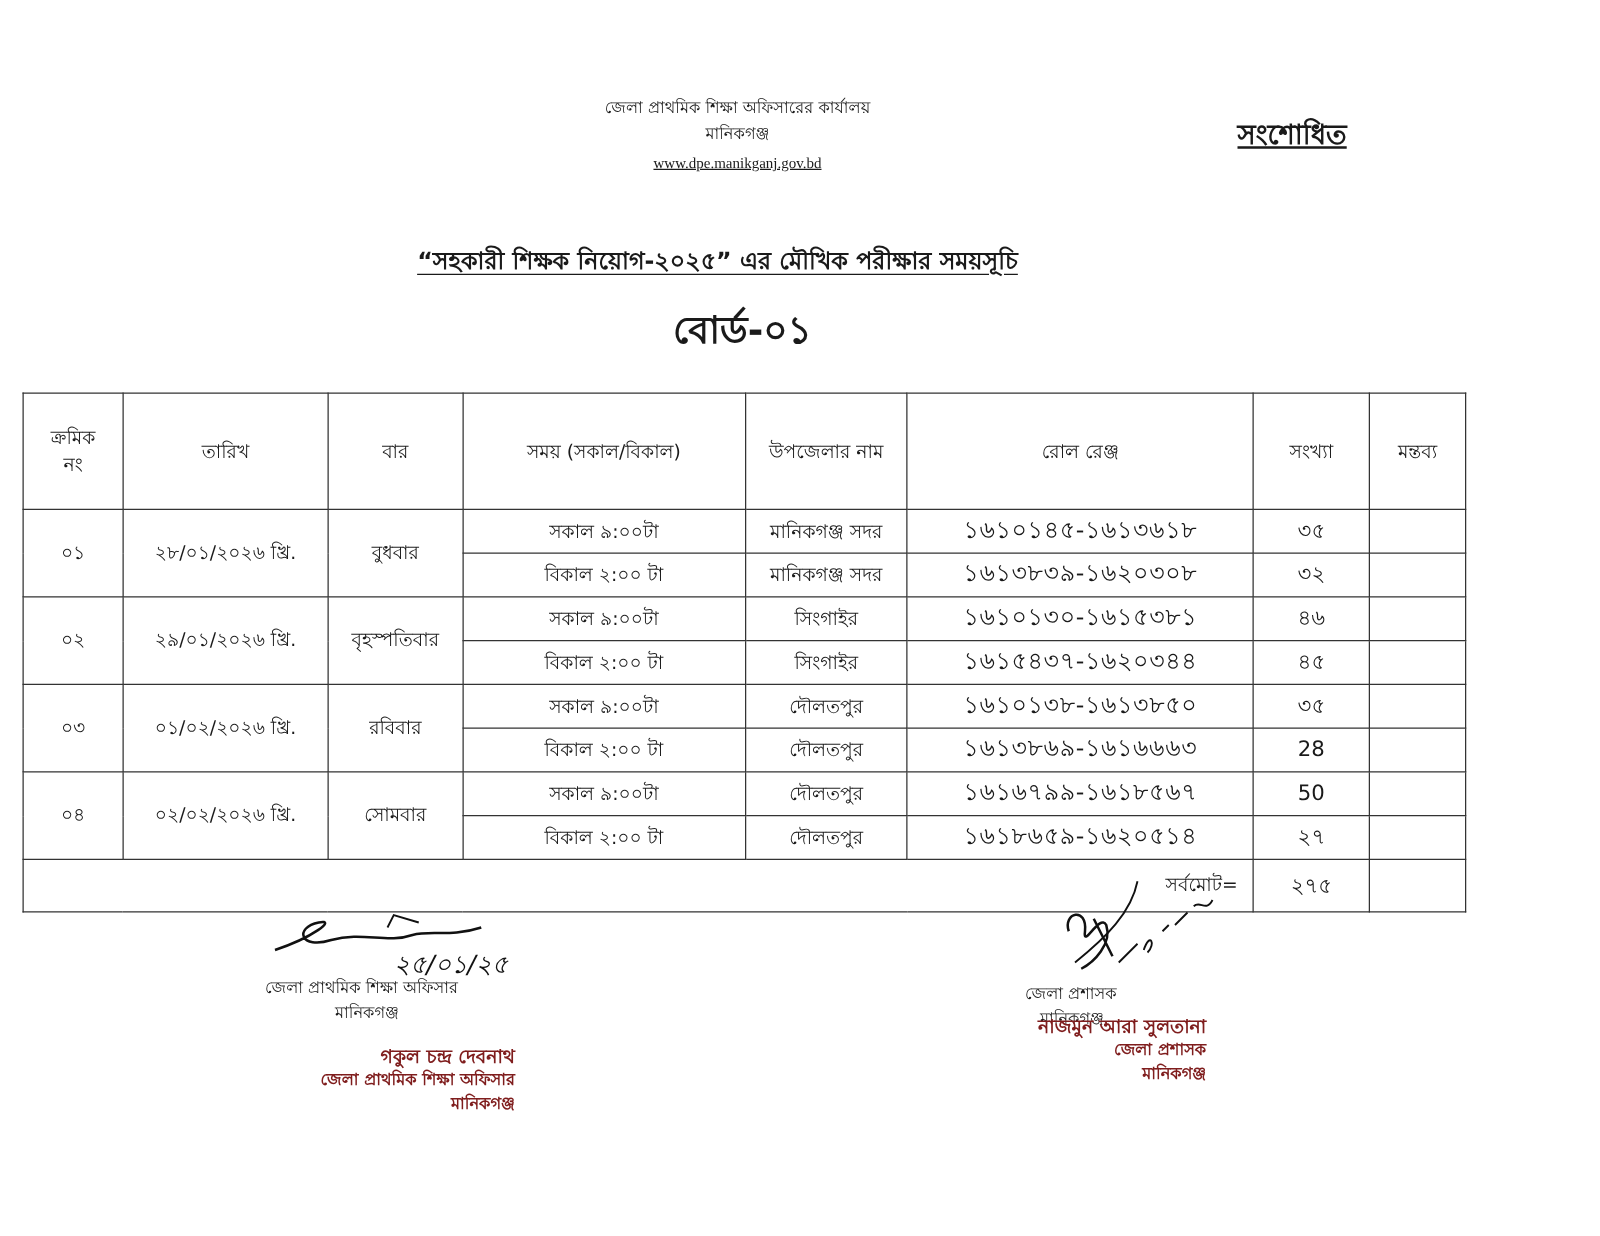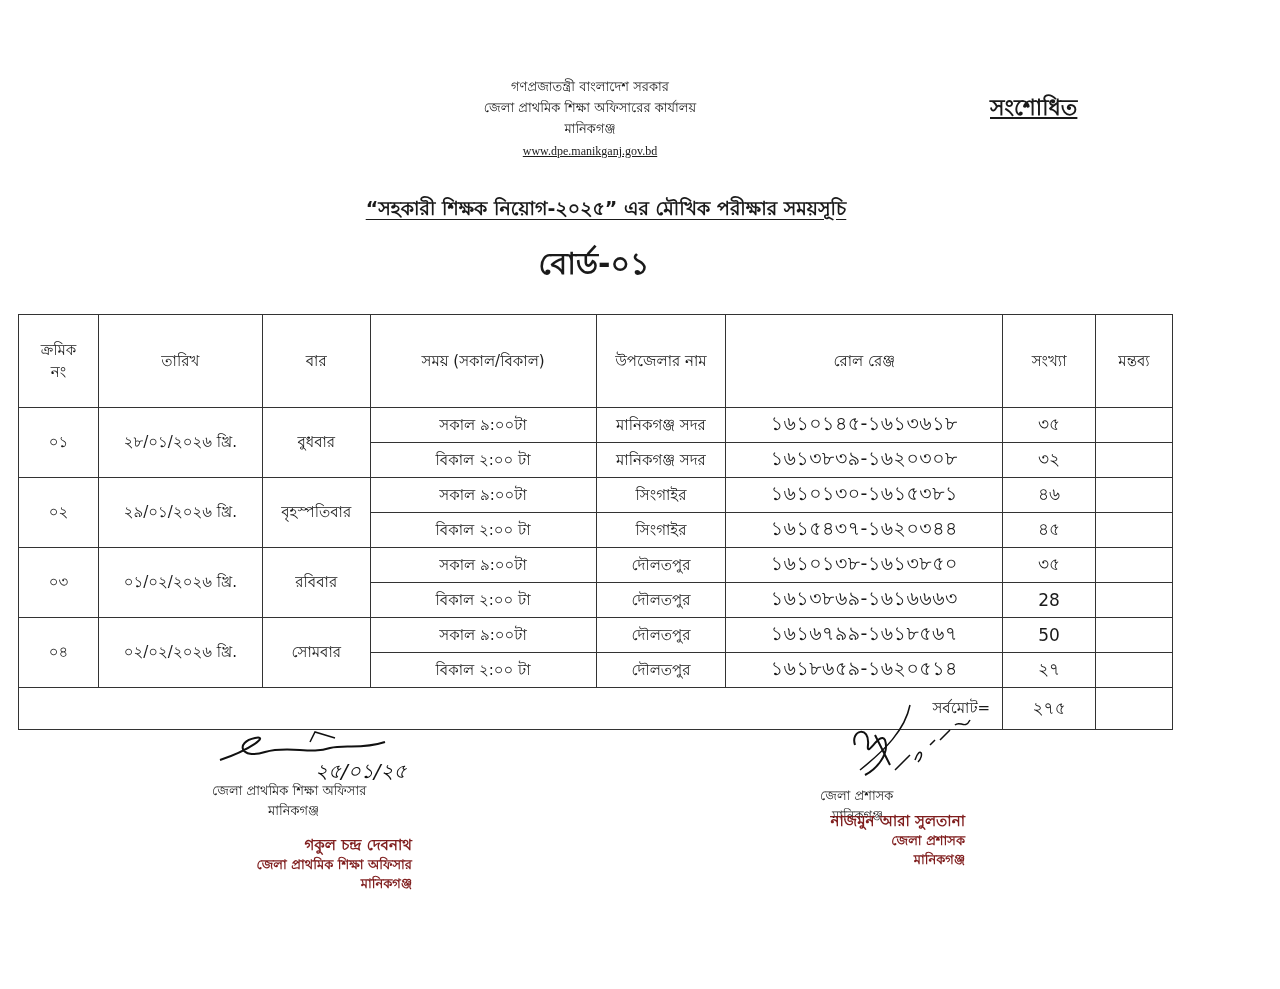--- a/index.html
+++ b/index.html
@@ -4,21 +4,21 @@
 <style>
   html, body { margin:0; padding:0; background:#ffffff; }
   body { width:1280px; height:989px; position:relative; overflow:hidden;
          font-family:"DejaVu Sans", sans-serif; color:#1a1a1a; }
   .abs { position:absolute; }
 
   .gov-header { left:400px; top:76px; width:380px; text-align:center; font-size:13px; line-height:21px; }
   .gov-header .url { font-family:"Liberation Serif", serif; font-size:12px; text-decoration:underline; margin-top:2px; }
   .revised { left:990px; top:90px; font-size:22px; font-weight:bold;text-decoration:underline; }
 
-  .doc-title { left:316px; top:194px; width:580px; text-align:center; font-size:19px; font-weight:bold; }
+  .doc-title { left:284px; top:194px; width:580px; text-align:center; font-size:19px; font-weight:bold; }
   .doc-title span { text-decoration:underline; text-underline-offset:4px; }
   .board { left:444px; top:240px; width:300px; text-align:center; font-size:30px; font-weight:bold; }
 
   table.sched { position:absolute; left:18px; top:314px; width:1155px; border-collapse:collapse;
                 font-size:15px; }
   table.sched td, table.sched th { border:1.5px solid #333; text-align:center; vertical-align:middle;
                 font-weight:normal; padding:0; }
   table.sched th { height:68px; font-size:15px; line-height:22px; }
   table.sched td { height:34px; }
   td.roll { font-size:19px; letter-spacing:0.5px; }
@@ -27,21 +27,20 @@
 
   .sig { font-size:13px; line-height:20px; }
   .stamp { color:#7f1d1d; font-weight:bold; font-size:13px; line-height:19px; text-align:right; }
   .stamp .name { font-size:15px; }
   svg.scribble { position:absolute; overflow:visible; }
 </style>
 </head>
 <body>
 
 <div class="abs gov-header">
-  <div>গণপ্রজাতন্ত্রী বাংলাদেশ সরকার</div>
   <div>জেলা প্রাথমিক শিক্ষা অফিসারের কার্যালয়</div>
   <div>মানিকগঞ্জ</div>
   <div class="url">www.dpe.manikganj.gov.bd</div>
 </div>
 
 <div class="abs revised">সংশোধিত</div>
 
 <div class="abs doc-title">
   <span>“সহকারী শিক্ষক নিয়োগ-২০২৫” এর মৌখিক পরীক্ষার সময়সূচি</span>
 </div>

